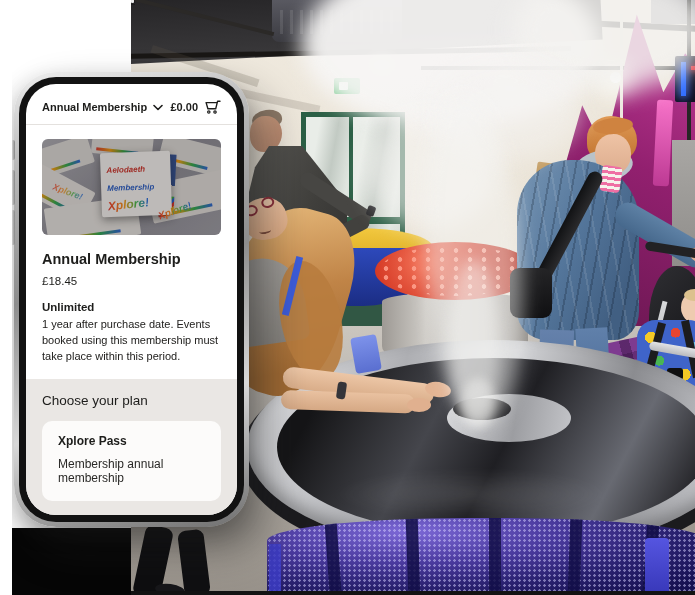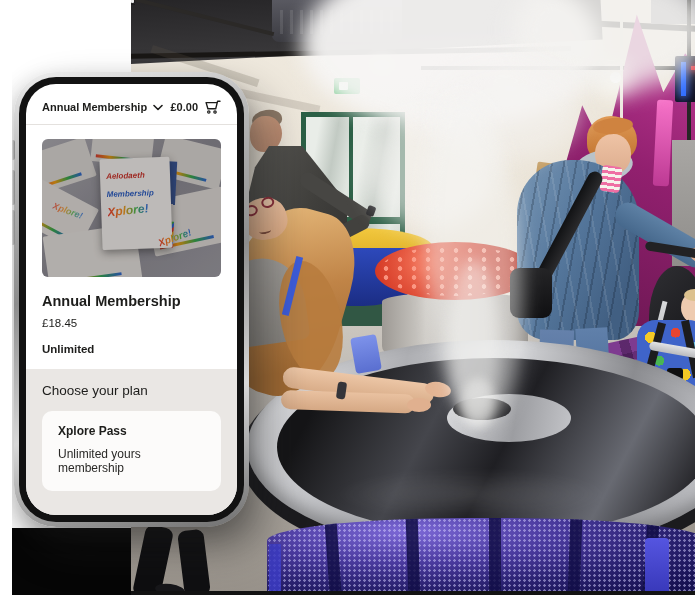--- a/index.html
+++ b/index.html
@@ -366,26 +366,27 @@
             <span class="brand-txt">Xplore!</span>
             
           </i>
           <i class="brand2"><span class="brand-txt">Xplore!</span></i>
           <i class="img-dim"></i>
         </div>
 
         <div class="p-title">Annual Membership</div>
         <div class="p-price">£18.45</div>
         <div class="p-validity">Unlimited</div>
+        <div class="p-vtext">1 year after purchase date. Events booked using this membership must take place within this period.</div>
 
         <div class="plan-section">
           <div class="plan-title">Choose your plan</div>
           <div class="plan-card">
             <div class="plan-name">Xplore Pass</div>
-            <div class="plan-desc">Unlimited yours membership</div>
+            <div class="plan-desc">Membership annual membership</div>
           </div>
         </div>
 
       </div>
     </div>
   </div>
 
 </div>
 
 </body></html>

